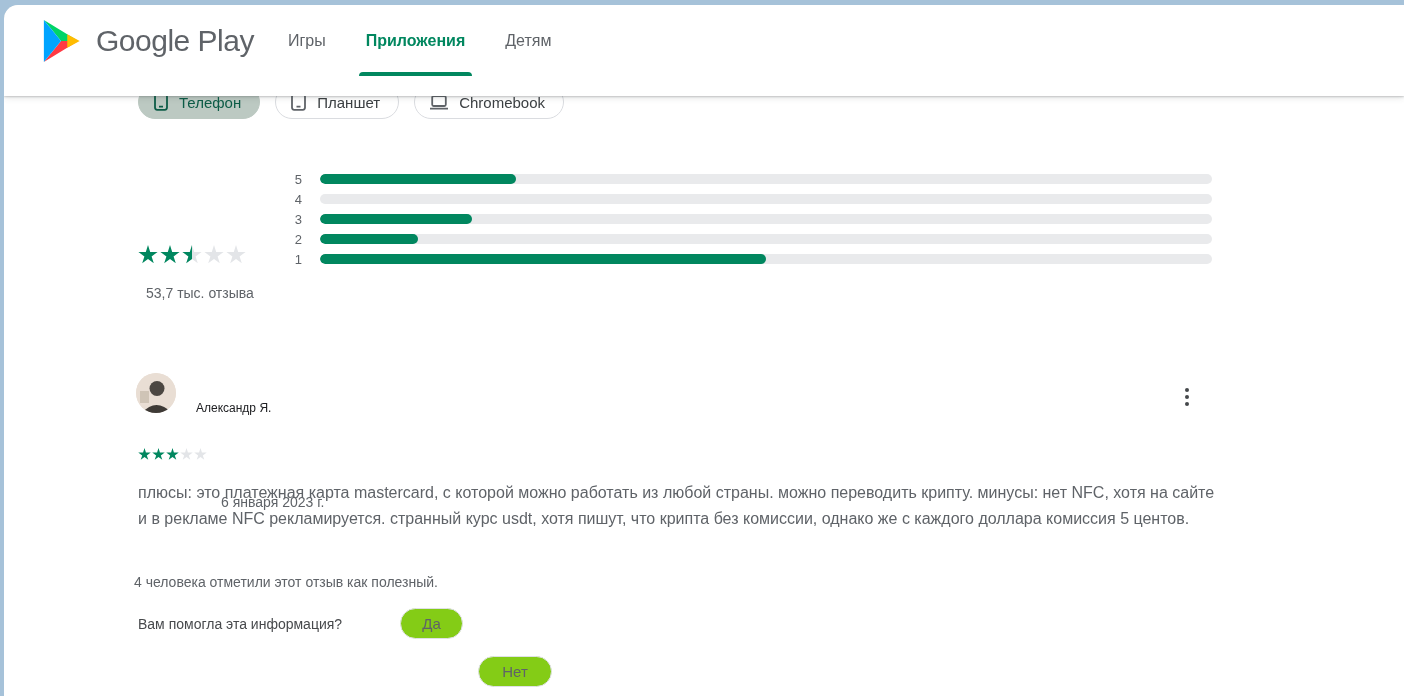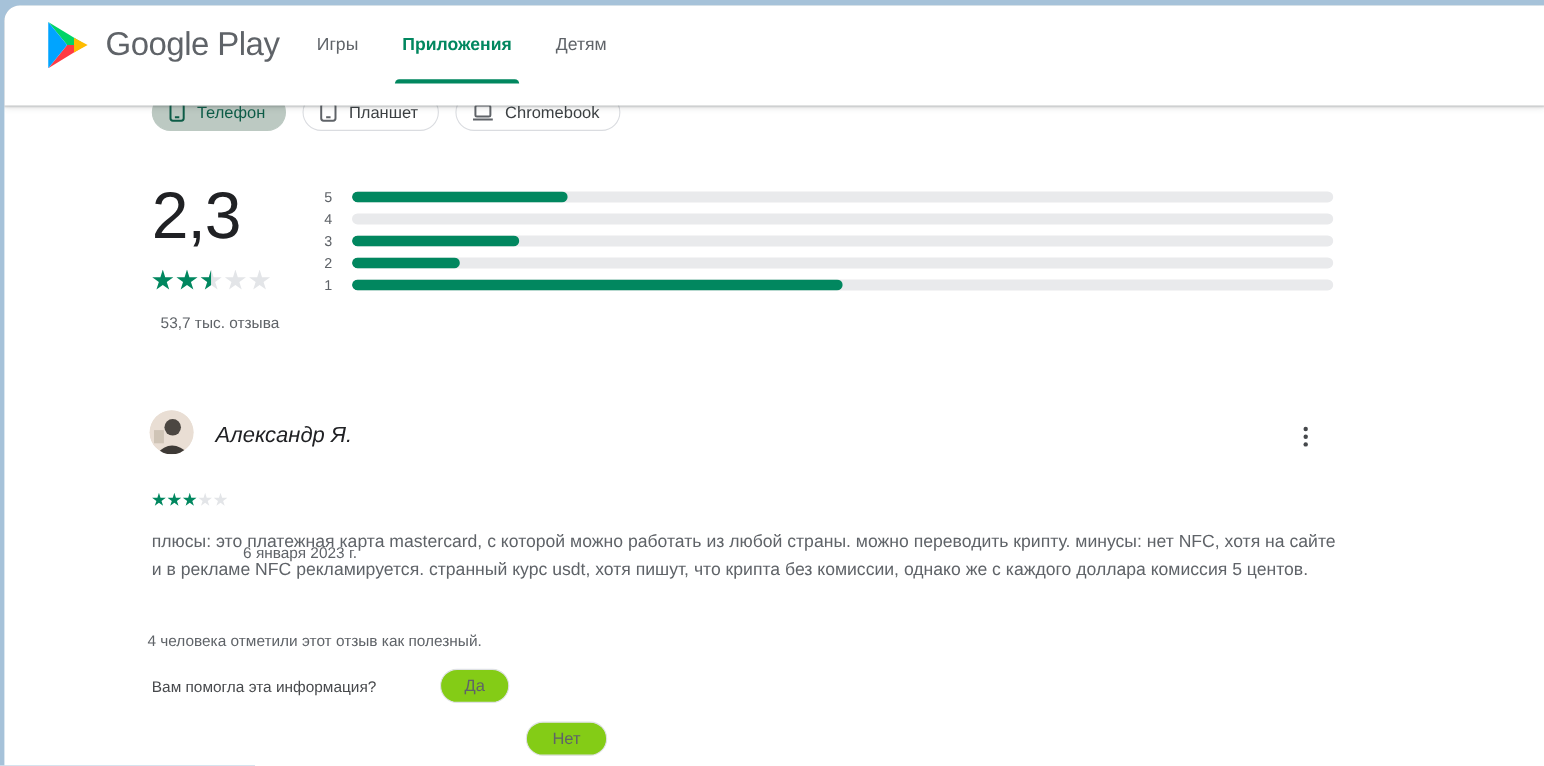--- a/index.html
+++ b/index.html
@@ -75,21 +75,21 @@
   .histogram{position:absolute;left:284px;top:164px;width:924px;}
   .hist-row{display:flex;align-items:center;height:20px;}
   .hist-label{width:14px;text-align:right;font-size:13px;color:var(--text-secondary);margin-right:18px;}
   .hist-track{position:relative;flex:1;height:10px;border-radius:5px;background:var(--bar-track);overflow:hidden;cursor:pointer;}
   .hist-fill{position:absolute;left:0;top:0;bottom:0;border-radius:5px;background:var(--accent-green);}
   
   .avatar{
     position:absolute;left:132px;top:368px;width:40px;height:40px;border-radius:50%;
     background:#e9ded4;overflow:hidden;
   }
-  .review-author{position:absolute;left:192px;top:380px;font-size:20px;color:var(--text-primary);font-style:italic;}
+  .review-author{position:absolute;left:192px;top:396px;font-size:12px;color:var(--text-primary);}
   .kebab{position:absolute;left:1168px;top:376px;width:30px;height:32px;display:flex;flex-direction:column;align-items:center;justify-content:center;gap:3px;cursor:pointer;border-radius:50%;}
   .kebab i{width:4px;height:4px;border-radius:50%;background:#45484b;}
   .review-date{position:absolute;left:217px;top:441px;font-size:14px;color:var(--text-secondary);margin-top:48px;}
   .review-body{position:absolute;left:134px;top:475px;width:1080px;font-size:16px;line-height:25.5px;color:var(--text-secondary);}
   .helpful-count{position:absolute;left:130px;top:569px;font-size:14px;color:var(--text-secondary);}
   .helpful-question{position:absolute;left:134px;top:611px;font-size:14px;color:#47494c;}
   .vote-btn{
     position:absolute;top:603px;height:31px;border-radius:16px;border:1px solid #dfe1e5;background:#84cc16;
     font-family:inherit;font-size:15px;font-weight:500;color:var(--text-secondary);cursor:pointer;
     display:flex;align-items:center;justify-content:center;
@@ -136,21 +136,20 @@
     </div>
     <div class="chip">
       <svg width="20" height="17" viewBox="0 0 20 17" fill="none">
         <rect class="stroke" x="3.2" y="2" width="13.6" height="10" rx="1.4" stroke-width="1.8"></rect>
         <line class="stroke" x1="1" y1="14.6" x2="19" y2="14.6" stroke-width="1.8"></line>
       </svg>
       <span>Chromebook</span>
     </div>
   </div>
 
-  <div class="avg-score">2,3</div>
   <div class="stars-row stars-lg">
       <span class="star full"></span>
       <span class="star full"></span>
       <span class="star half"></span>
       <span class="star"></span>
       <span class="star"></span>
     </div>
   <div class="reviews-count">53,7 тыс. отзыва</div>
   <div class="histogram">
       <div class="hist-row">

